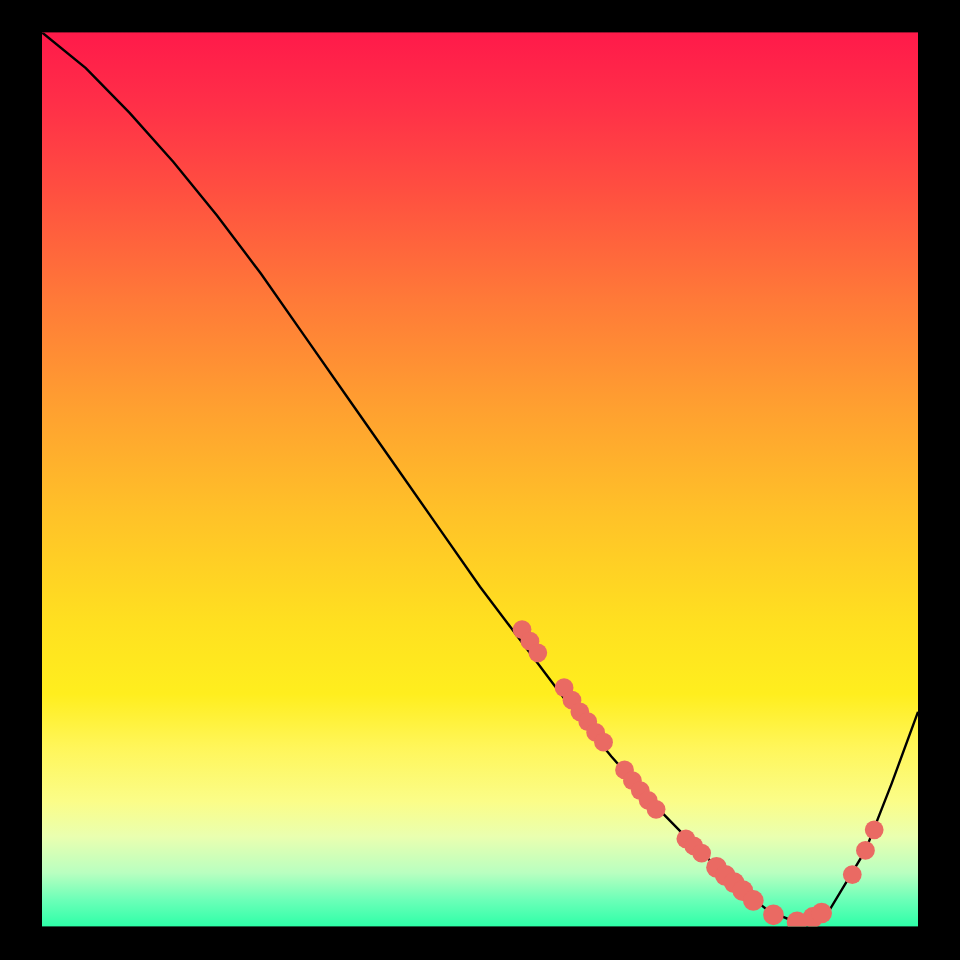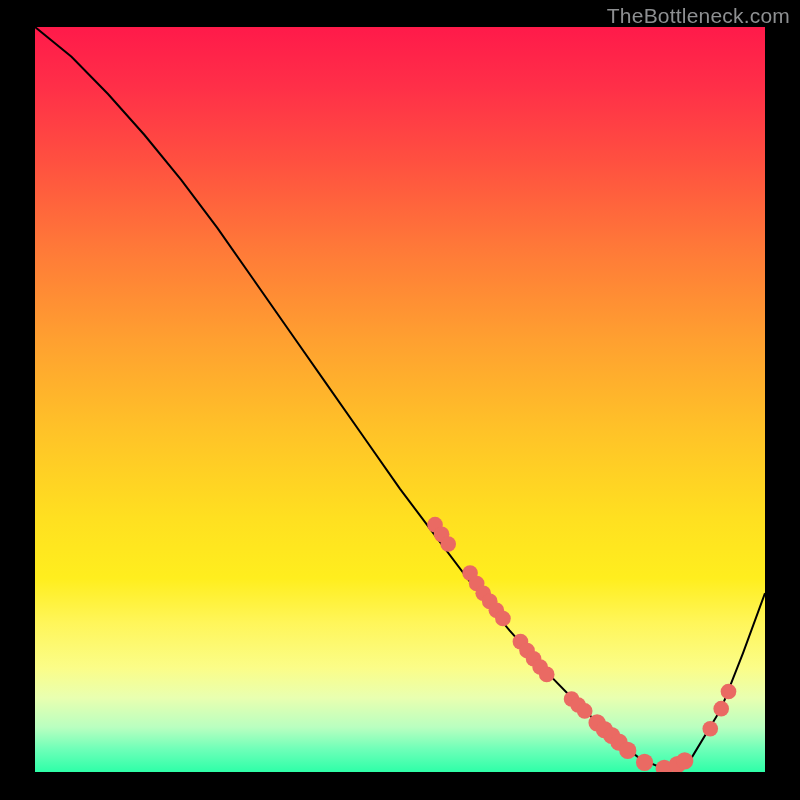--- a/index.html
+++ b/index.html
@@ -94,14 +94,13 @@
           <circle cx="609.55" cy="735.32" r="8.62" fill="#ea6a63"></circle>
           <circle cx="629.26" cy="741.27" r="8.62" fill="#ea6a63"></circle>
           <circle cx="642.40" cy="737.55" r="8.62" fill="#ea6a63"></circle>
           <circle cx="649.70" cy="733.83" r="8.62" fill="#ea6a63"></circle>
           <circle cx="675.25" cy="701.79" r="7.82" fill="#ea6a63"></circle>
           <circle cx="686.20" cy="681.67" r="7.82" fill="#ea6a63"></circle>
           <circle cx="693.50" cy="664.54" r="7.82" fill="#ea6a63"></circle>
         </g>
     </svg>
   </div>
-  <div class="watermark">TheBottleneck.com</div>
 </div>
 
 </body></html>

